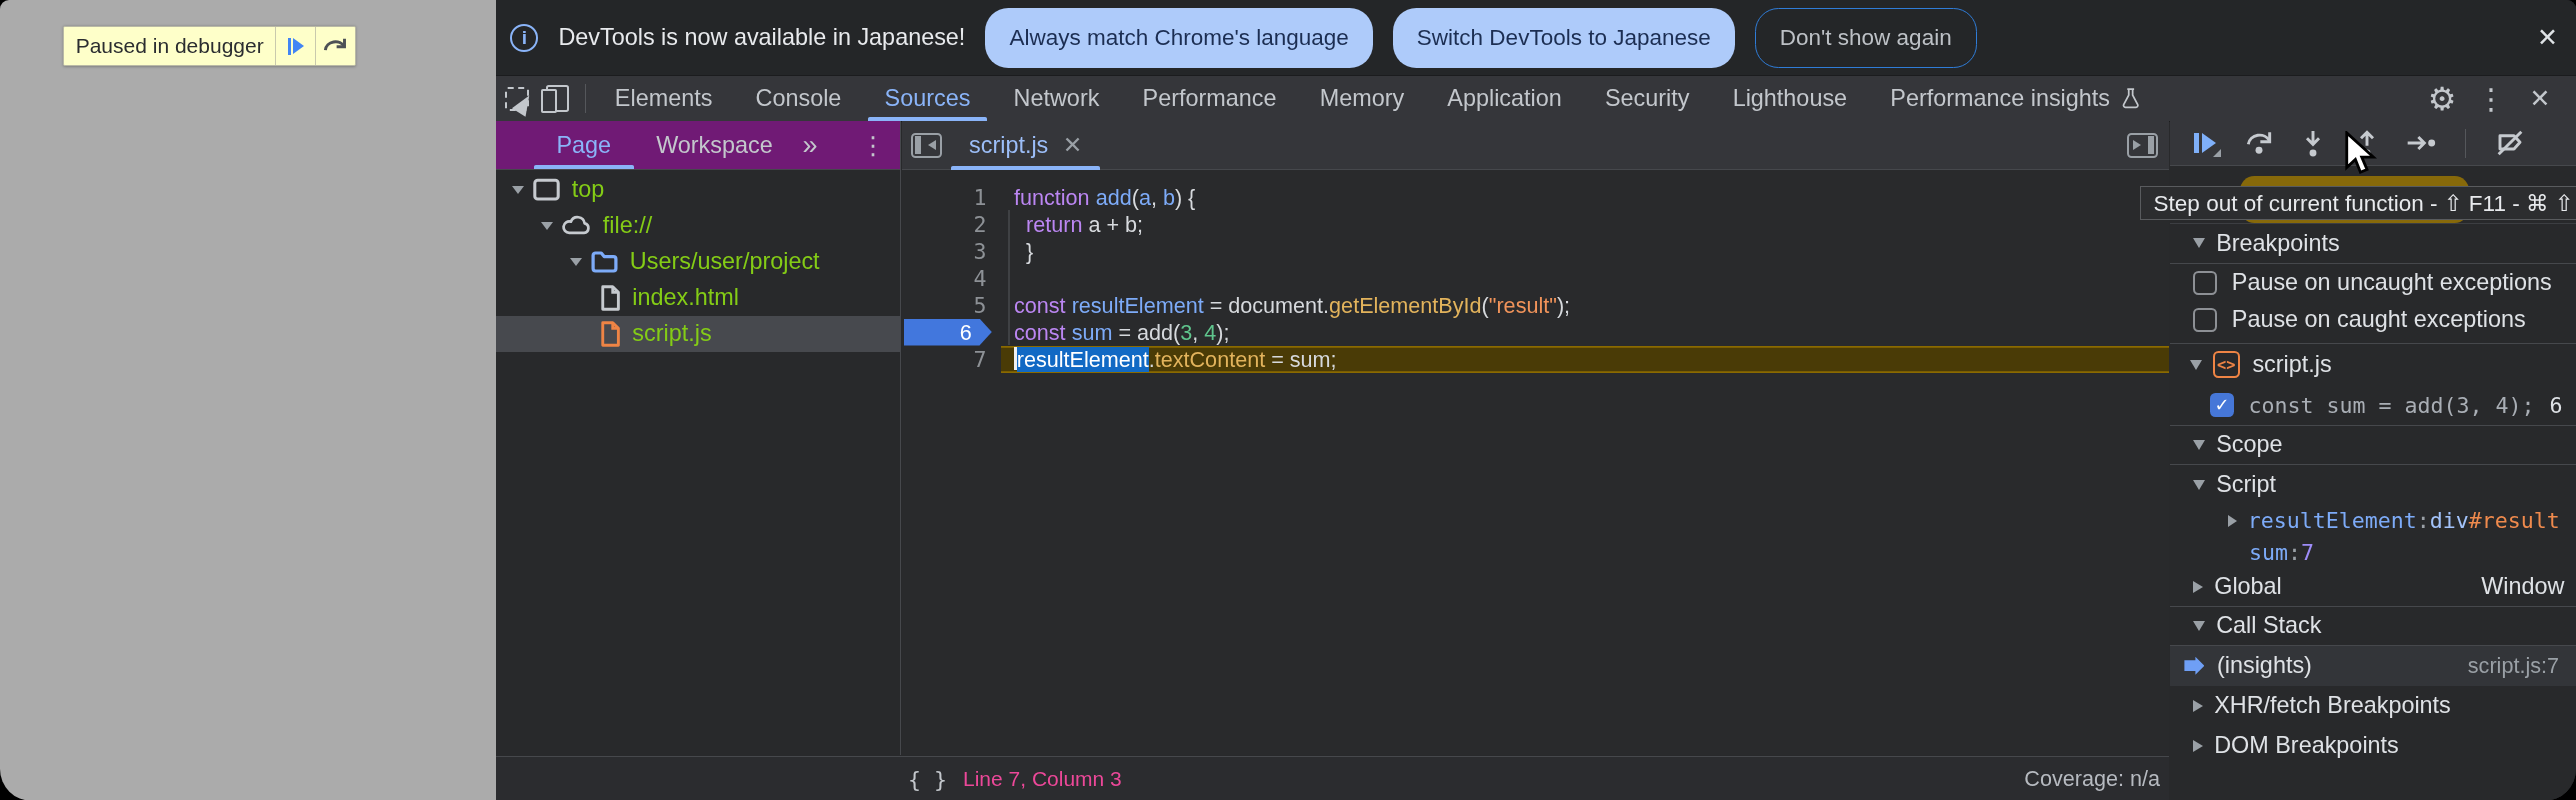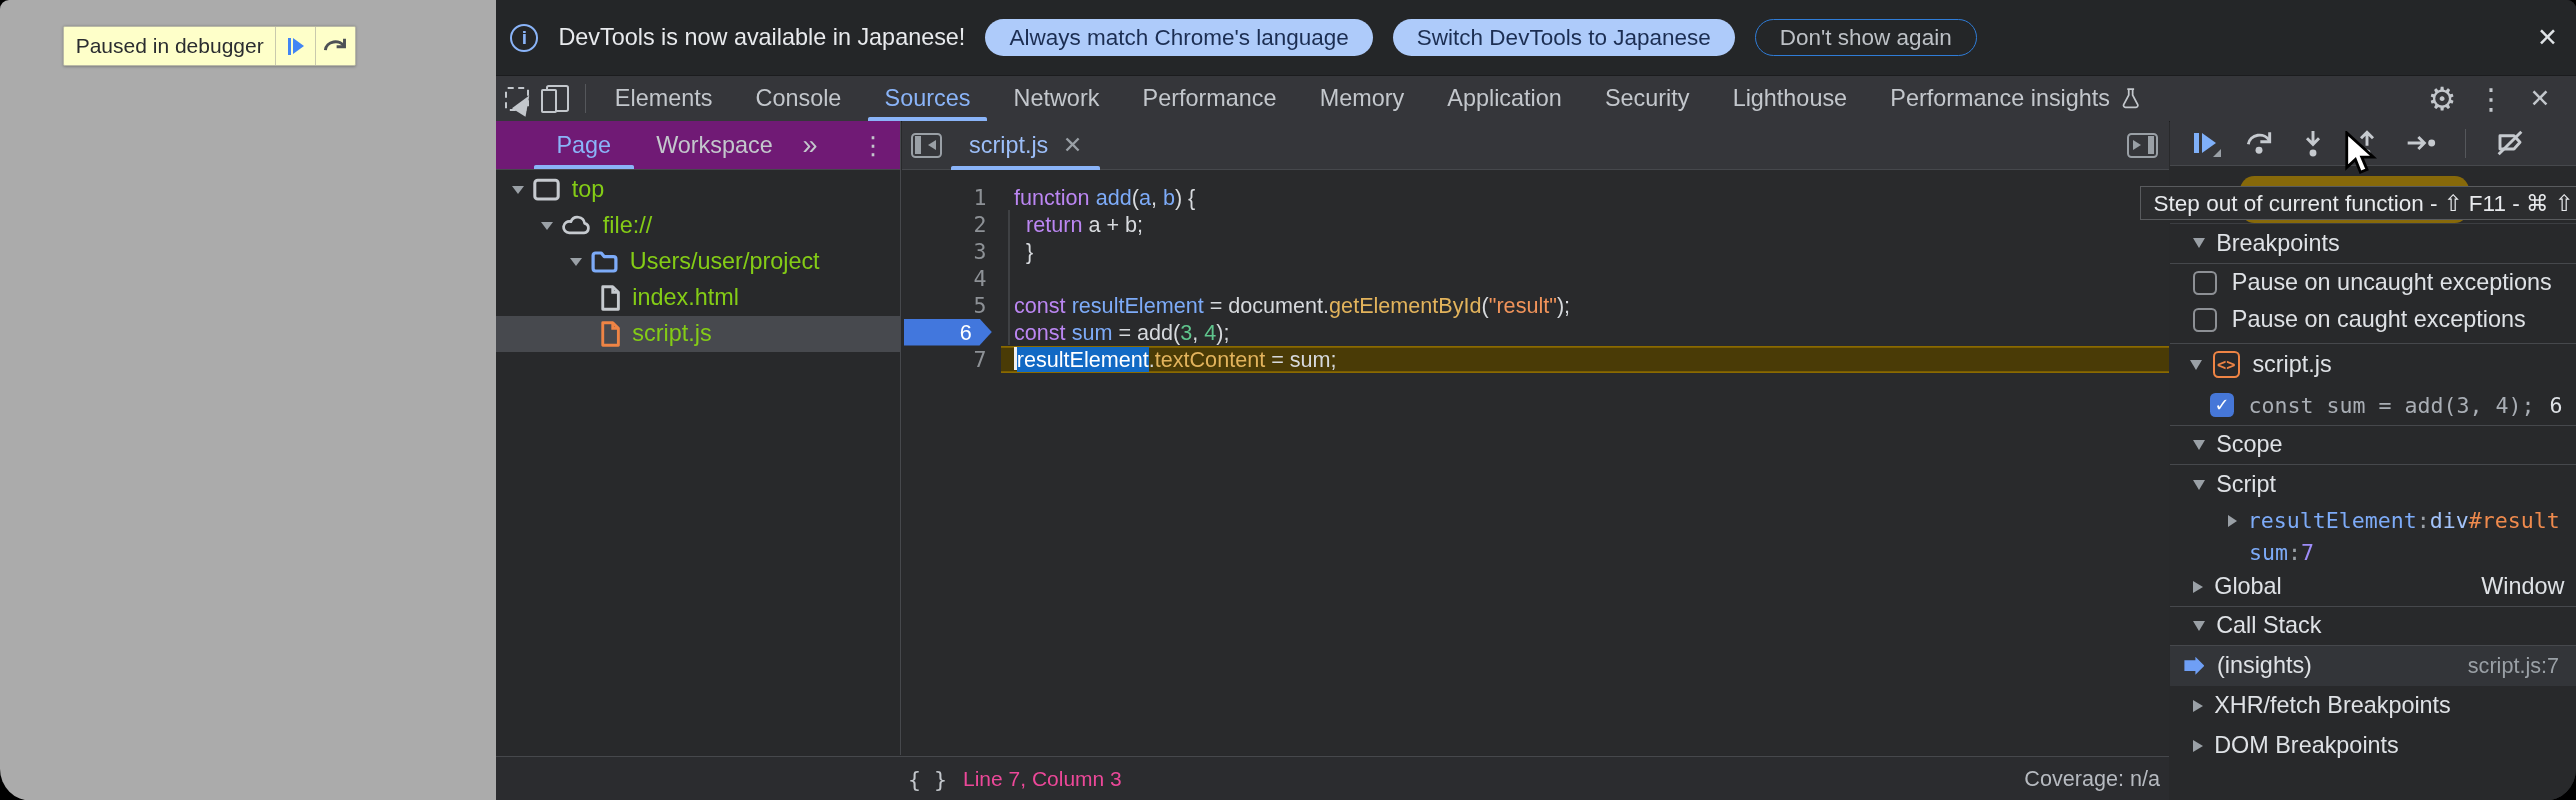--- a/index.html
+++ b/index.html
@@ -18,21 +18,21 @@
 
   
   #devtools{position:absolute;left:496px;top:0;width:2080px;height:801px;background:#28292b;border-radius:0 9px 32px 0;overflow:hidden;}
 
   
   #infobar{position:absolute;left:0;top:0;right:0;height:76px;background:#242628;border-bottom:0.9px solid #1b1c1e;
     display:flex;align-items:center;padding-left:14.4px;gap:20px;}
   #info-icon{width:28px;height:28px;border:2.7px solid #8ab4f8;border-radius:50%;color:#8ab4f8;display:flex;align-items:center;justify-content:center;
     font-size:19px;font-weight:bold;flex:none;}
   #infobar .msg{font-size:23.4px;color:#e8eaed;white-space:nowrap;}
-  .pill{height:37px;border-radius:23.4px;background:#aecbfa;color:#1c2e52;font-size:22.5px;display:flex;align-items:center;
+  .pill{height:60px;border-radius:23.4px;background:#aecbfa;color:#1c2e52;font-size:22.5px;display:flex;align-items:center;
     padding:0 24px;white-space:nowrap;cursor:pointer;border:none;}
   .pill.outline{background:transparent;border:1.8px solid #2f7cd7;color:#bdc1c6;}
   #infobar-close{margin-left:auto;margin-right:18px;color:#dfe3e6;font-size:25px;cursor:pointer;}
 
   
   #tabbar{position:absolute;left:0;top:76px;right:0;height:46px;background:#35363a;border-bottom:0.9px solid #1b1c1e;
     display:flex;align-items:stretch;}
   #tabbar .ticon{width:41px;display:flex;align-items:center;justify-content:center;cursor:pointer;}
   #inspect-icon{width:24px;height:24px;border:2.2px dashed #c3c7cc;border-radius:2.7px;position:relative;}
   #inspect-icon:after{content:"";position:absolute;right:-5.4px;bottom:-5.4px;width:0;height:0;

